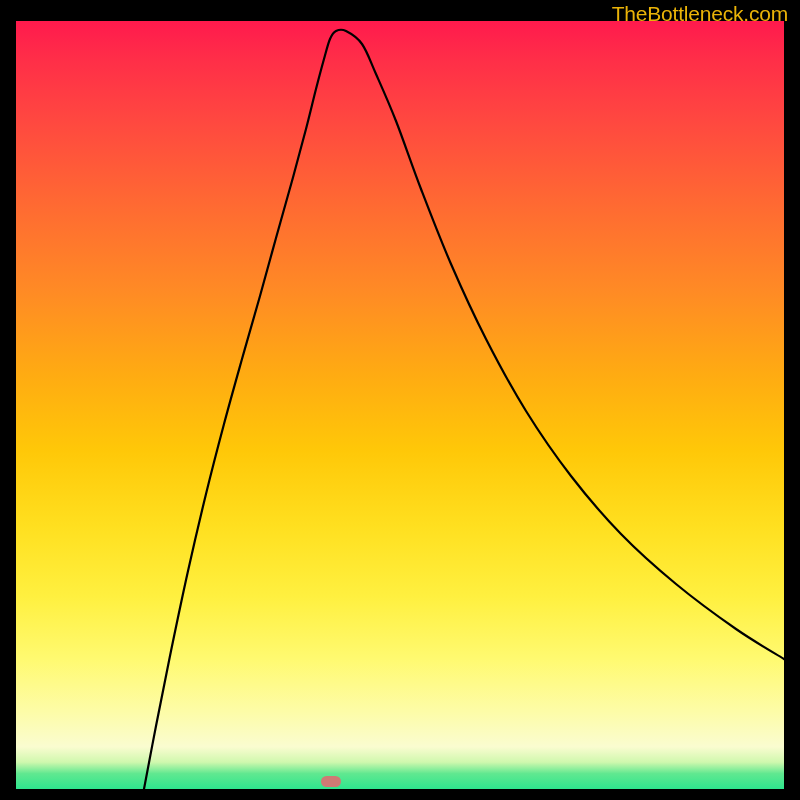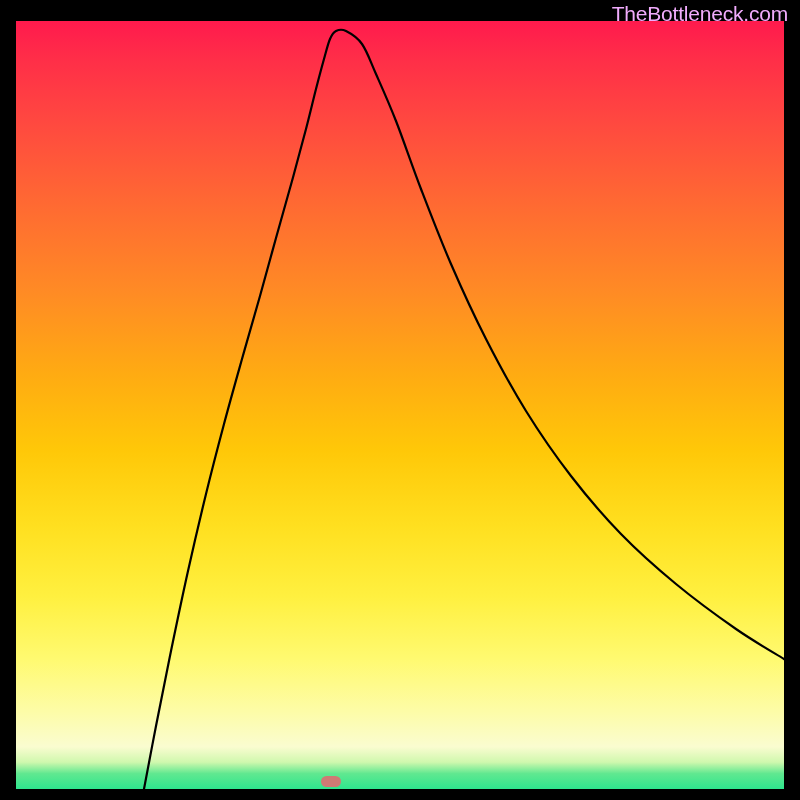--- a/index.html
+++ b/index.html
@@ -30,21 +30,21 @@
     );
   }
   
   .watermark {
     position: absolute;
     top: 2px;
     right: 12px;
     font-family: Arial, Helvetica, sans-serif;
     font-size: 21px;
     font-weight: 500;
-    color: #f0abfc;
+    color: #eab308;
     letter-spacing: -0.2px;
   }
   
   .curve-layer {
     position: absolute;
     top: 21px;
     left: 16px;
     width: 768px;
     height: 768px;
   }

